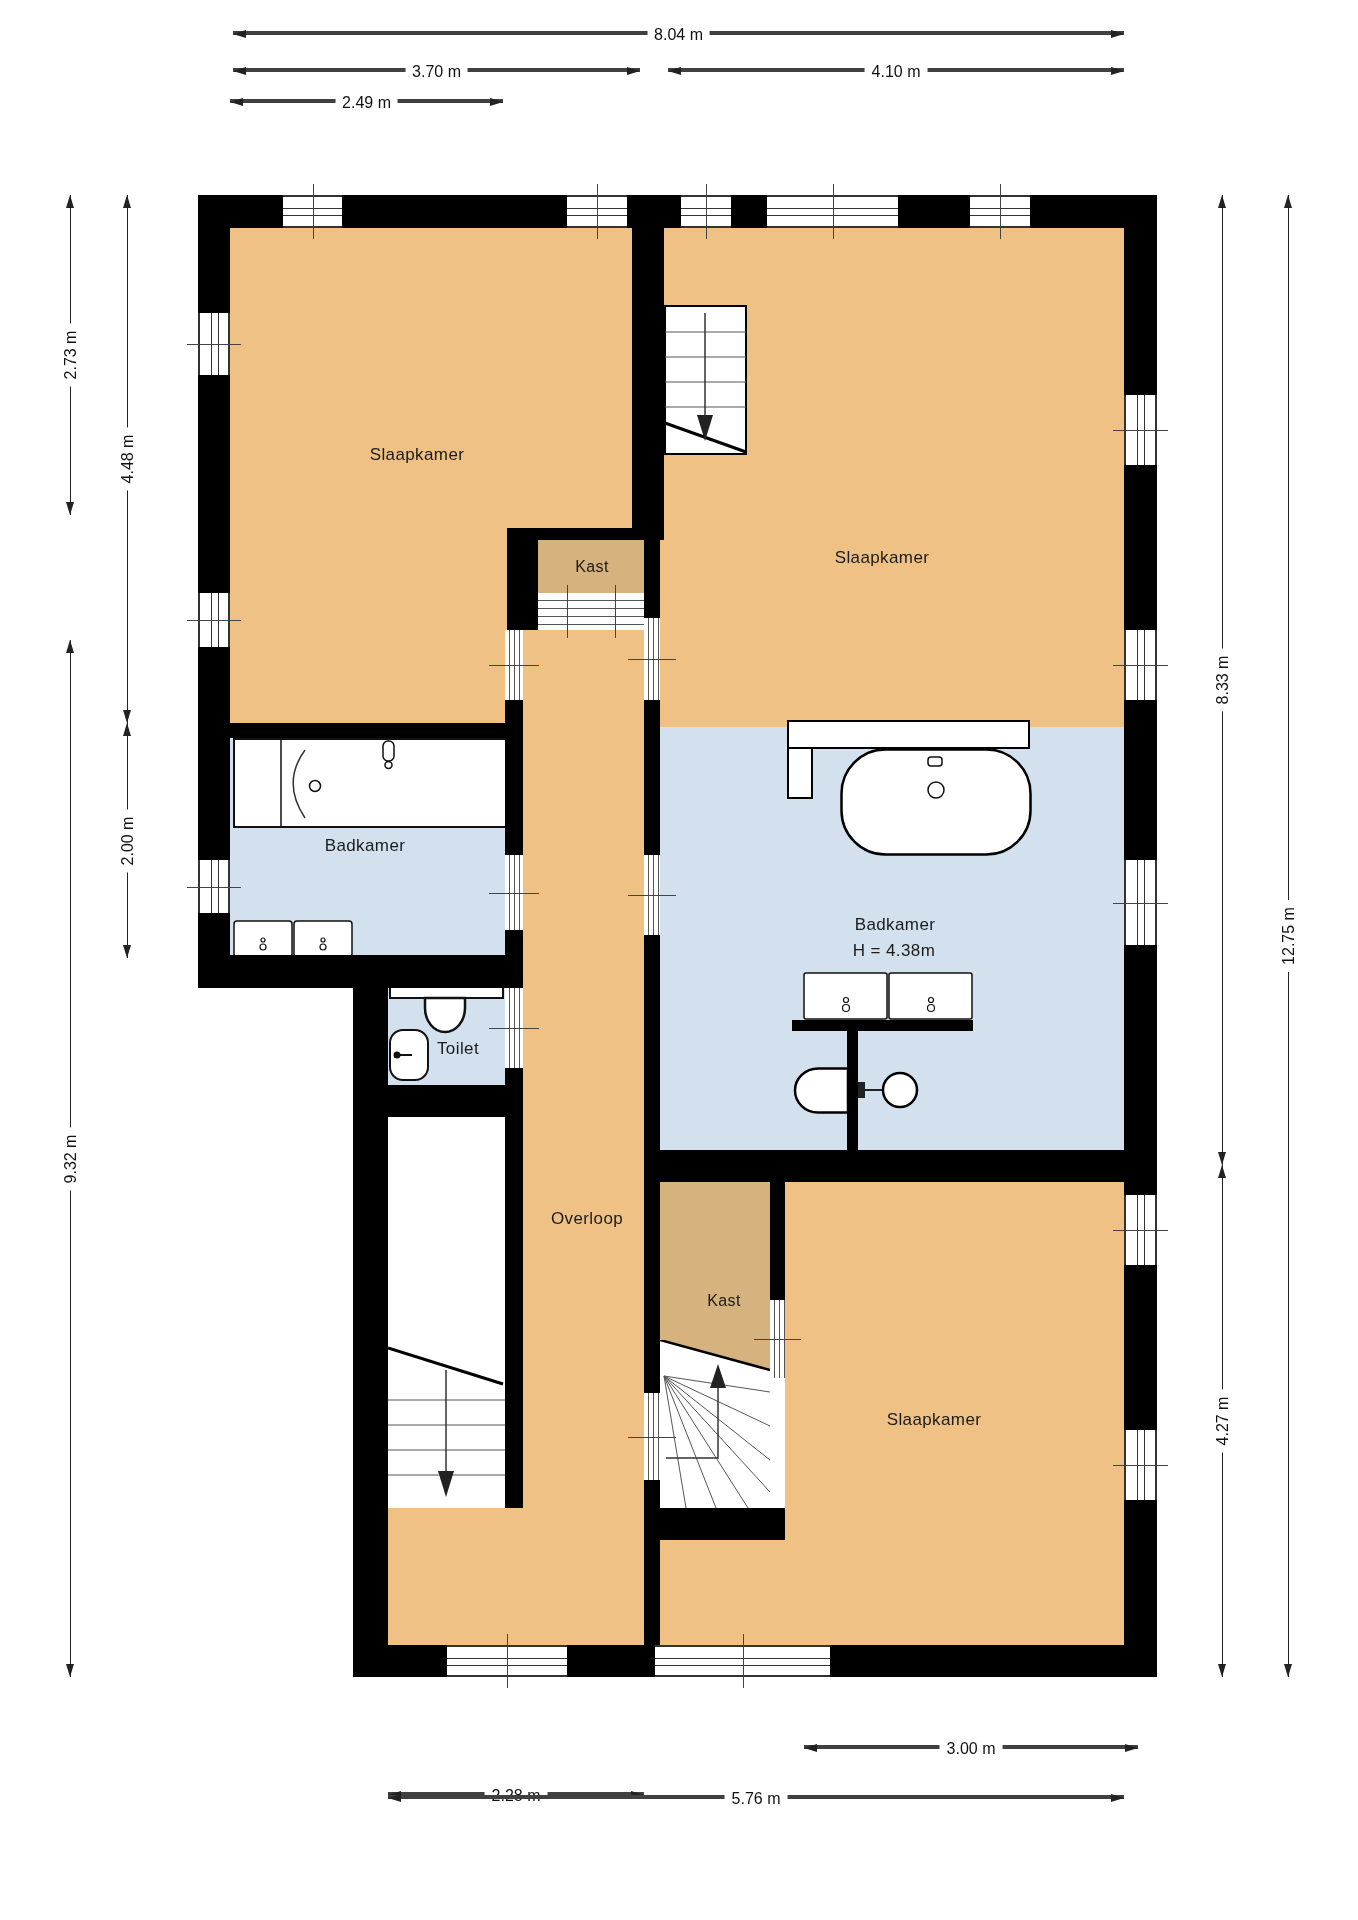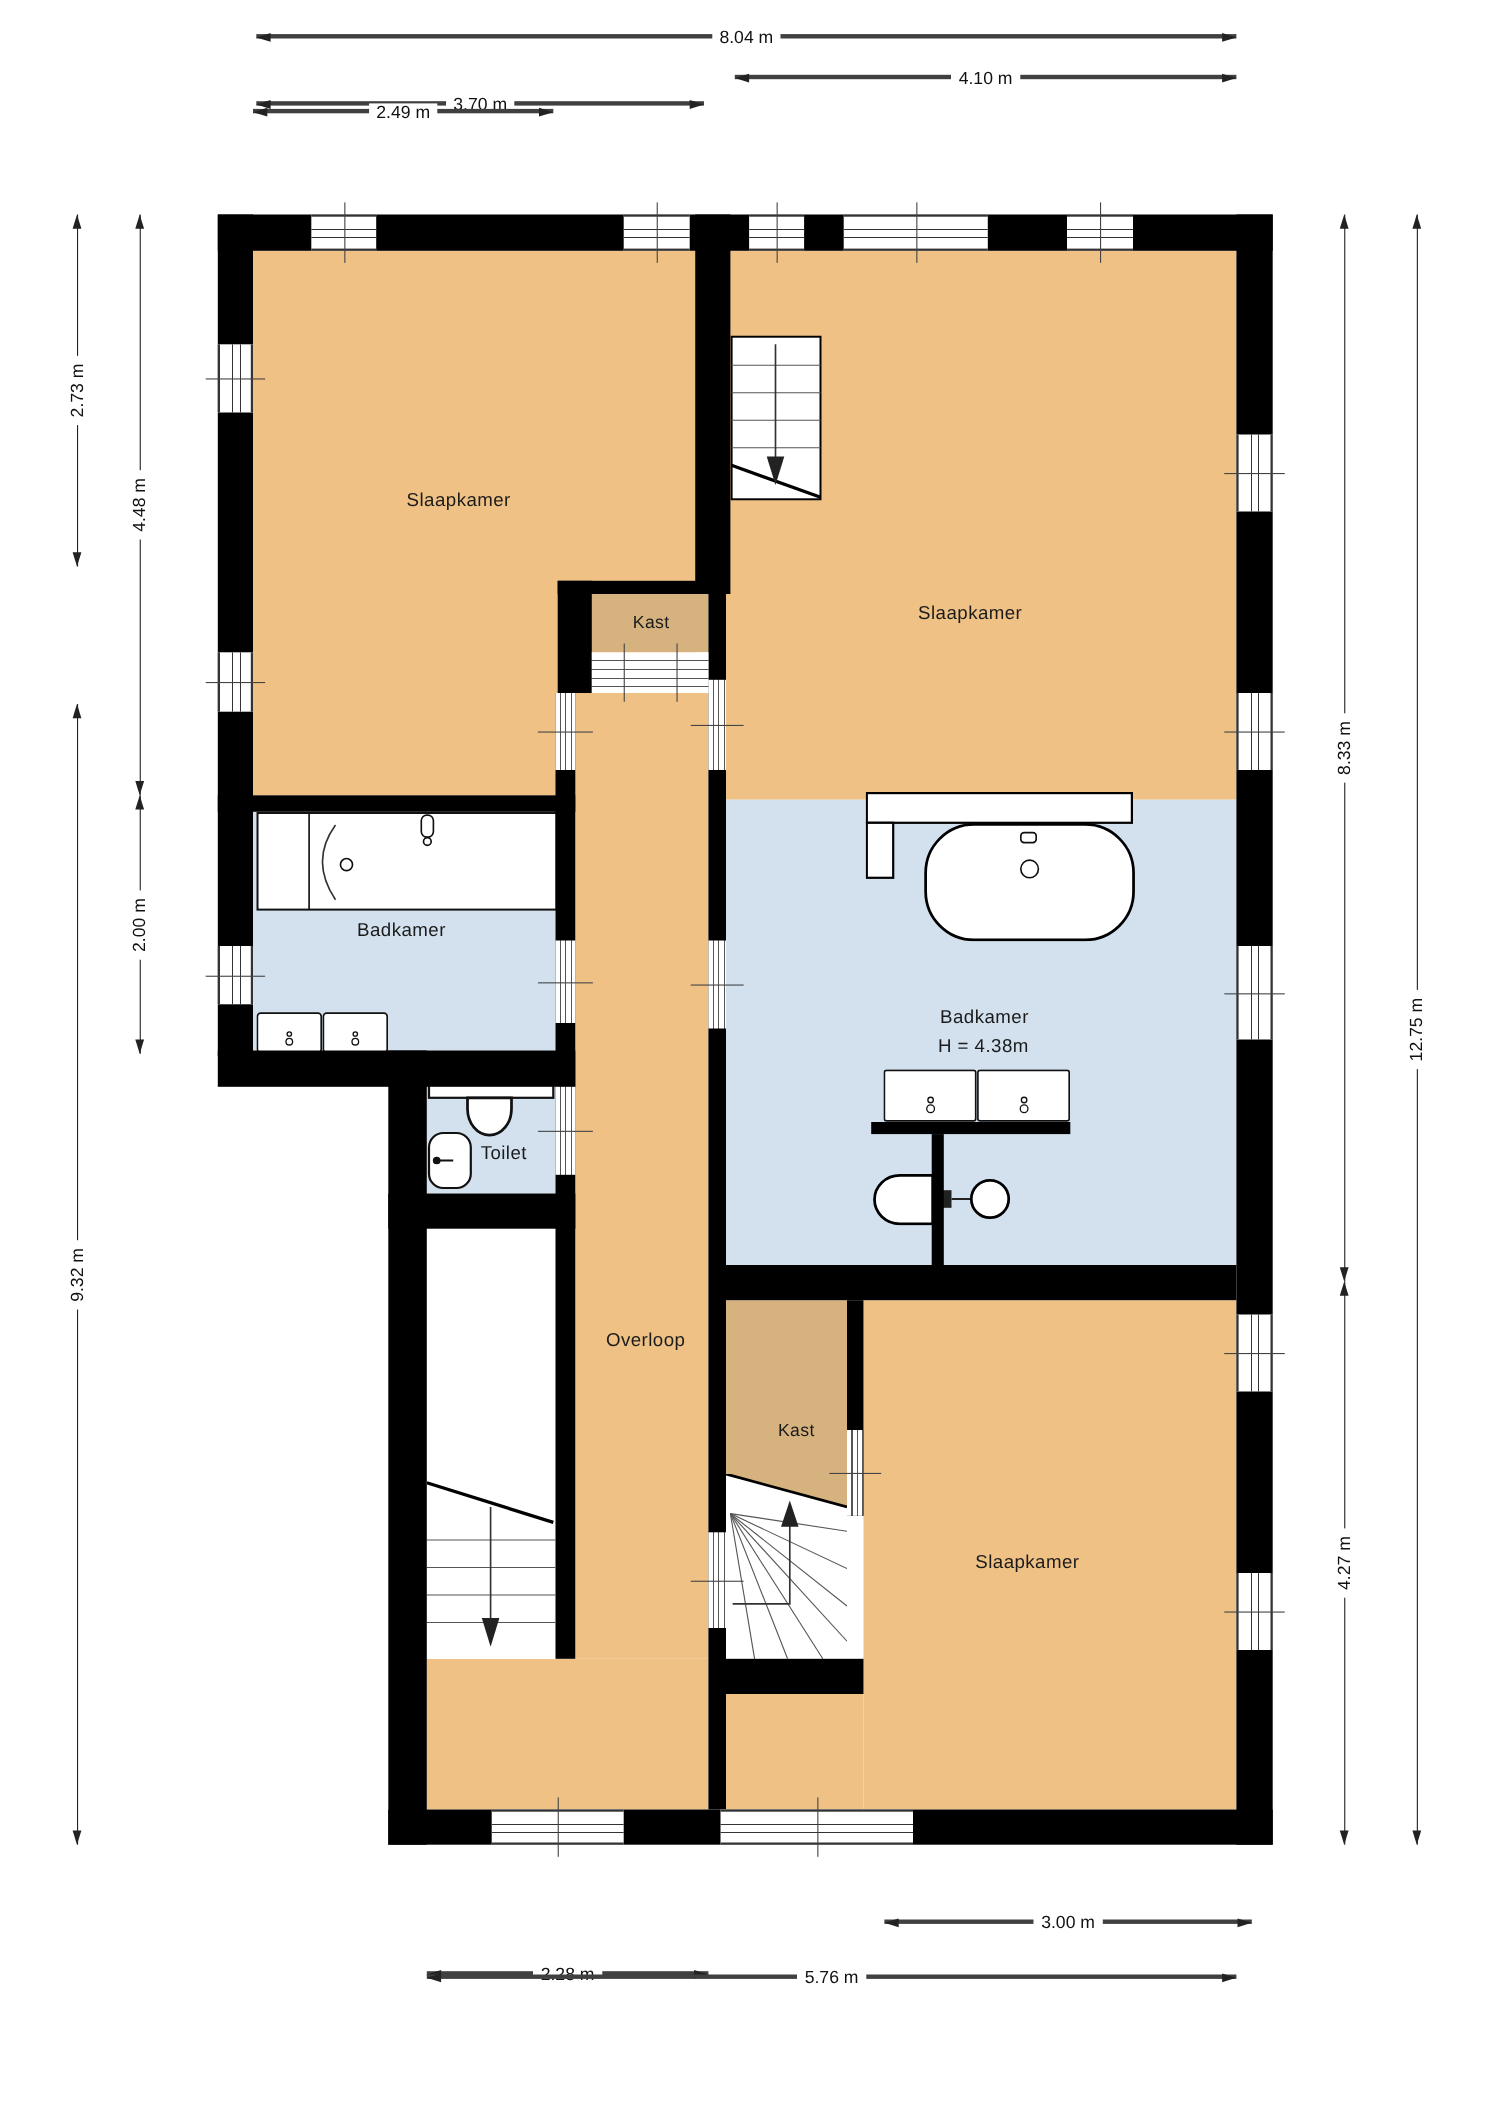--- a/index.html
+++ b/index.html
@@ -206,21 +206,21 @@
   <div class="label" style="left:458px;top:1049px;">Toilet</div>
   <div class="label" style="left:587px;top:1219px;">Overloop</div>
   <div class="label" style="left:895px;top:925px;">Badkamer</div>
   <div class="label" style="left:894px;top:951px;">H = 4.38m</div>
   <div class="label" style="left:724px;top:1301px;font-size:16px;">Kast</div>
   <div class="label" style="left:934px;top:1420px;">Slaapkamer</div>
 
   <div class="dim-h" style="left:233px;top:31px;width:891px;">
     <span class="dim-label">8.04 m</span>
     </div>
-  <div class="dim-h" style="left:233px;top:68px;width:407px;margin-top:24px;">
+  <div class="dim-h" style="left:233px;top:68px;width:407px;">
     <span class="dim-label">3.70 m</span>
     </div>
   <div class="dim-h" style="left:668px;top:68px;width:456px;text-decoration:underline;">
     <span class="dim-label">4.10 m</span>
     </div>
   <div class="dim-h" style="left:230px;top:99px;width:273px;">
     <span class="dim-label">2.49 m</span>
     </div>
 
   <div class="dim-v" style="left:70px;top:195px;height:320px;">

